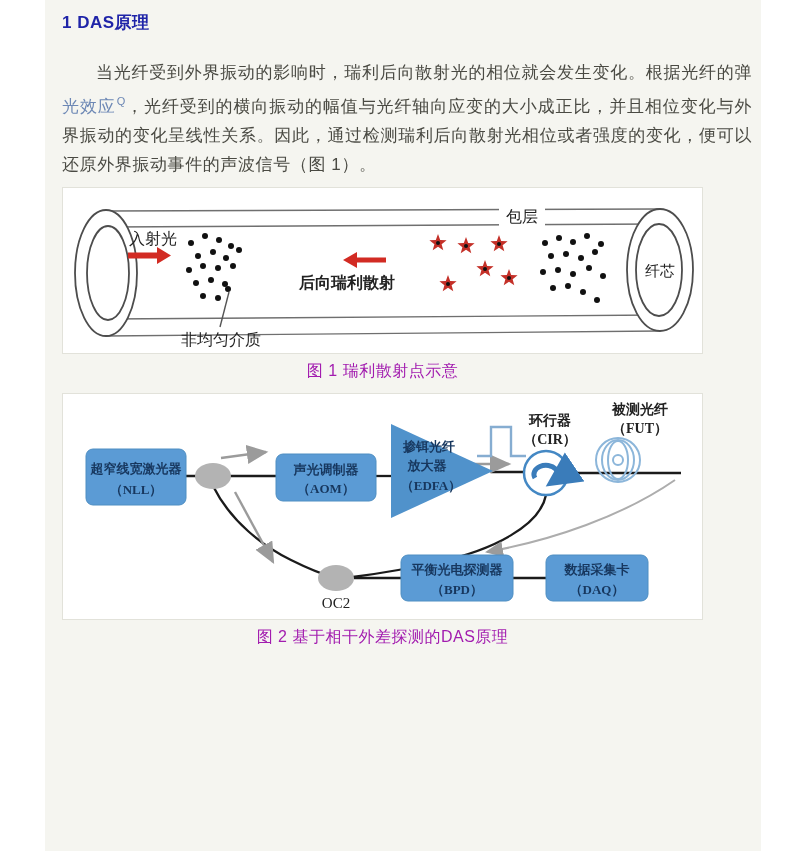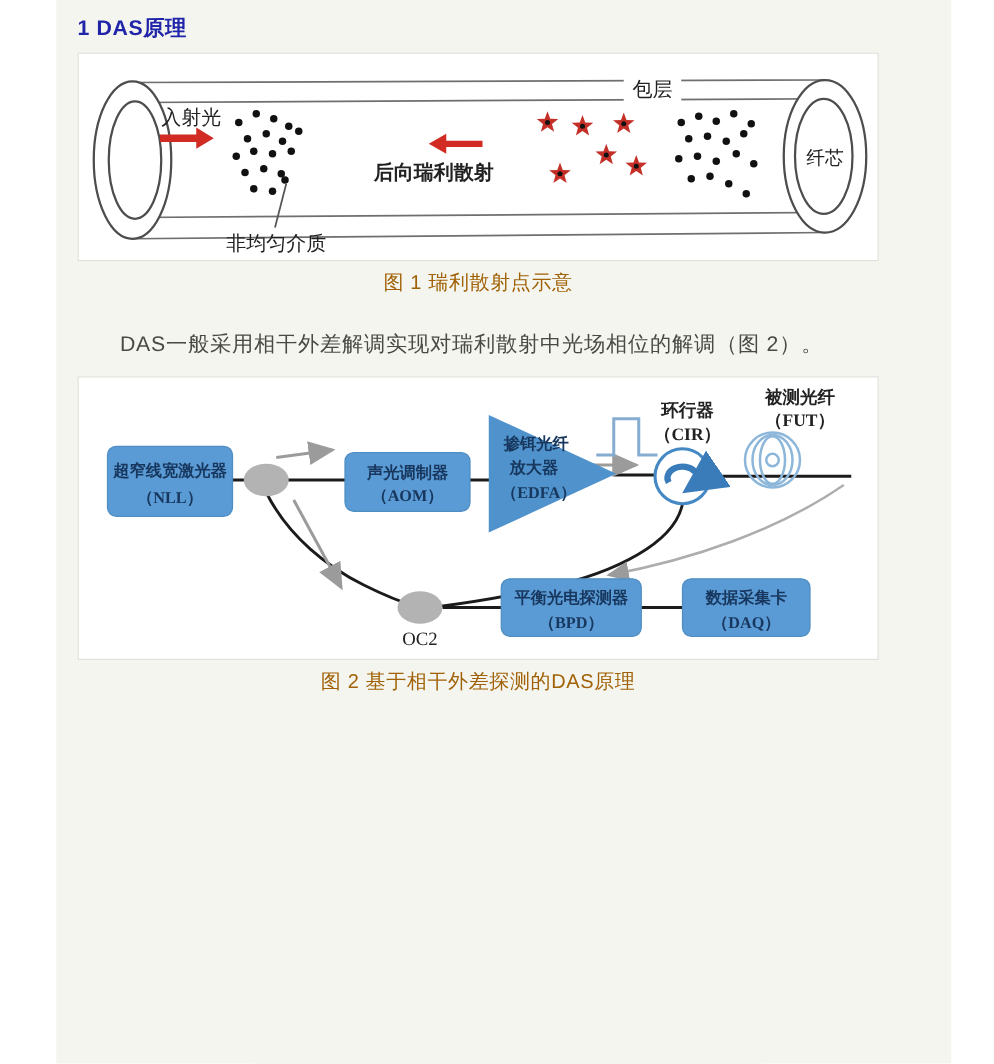--- a/index.html
+++ b/index.html
@@ -10,35 +10,36 @@
     background:#f5f5f0; padding:9px 9px 0 17px; }
   h1.heading { font-size:17px; font-weight:bold; color:#1f24a8; letter-spacing:.5px;
     margin:2px 0 0 0; }
   p.body-p { font-size:17px; line-height:29px; color:#4a4a43; text-align:justify;
     text-indent:2em; letter-spacing:.6px; margin-top:24px; }
   p.body-p + p.body-p { margin-top:13px; }
   a.ref-link { color:#6d88b5; text-decoration:none; cursor:pointer; }
   a.ref-link sup { font-size:11px; color:#6d88b5; margin-left:1px; }
   .figure { width:641px; background:#ffffff; border:1px solid #e2e2da; margin-top:8px; }
   .figure svg { display:block; }
-  .caption { font-size:16px; color:#a16207; text-align:center; width:641px;
+  .caption { font-size:16px; color:#a21caf; text-align:center; width:641px;
     margin-top:7px; letter-spacing:.5px; }
   .fig-label { font-family:"Liberation Serif", serif; fill:#222; }
   .box-label { font-family:"Liberation Serif", serif; fill:#17375e; font-weight:bold; }
   .p3 { margin-top:21px; }
 </style>
 </head>
 <body>
 
 <div class="page">
   <div class="content">
 
     <h1 class="heading">1 DAS原理</h1>
 
 
+    <p class="body-p"><span>当光纤受到外界振动的影响时，瑞利后向散射光的相位就会发生变化。根据光纤的弹</span><a class="ref-link"><span>光效应</span><sup>Q</sup></a><span>，光纤受到的横向振动的幅值与光纤轴向应变的大小成正比，并且相位变化与外界振动的变化呈线性关系。因此，通过检测瑞利后向散射光相位或者强度的变化，便可以还原外界振动事件的声波信号（图 1）。</span></p>
 
     <div class="figure">
       <svg width="639" height="165" viewBox="0 0 639 165" xmlns="http://www.w3.org/2000/svg">
         <defs>
           <g id="rstar">
             <polygon points="0,-9 2.2,-3.1 8.6,-2.8 3.6,1.2 5.3,7.3 0,3.8 -5.3,7.3 -3.6,1.2 -8.6,-2.8 -2.2,-3.1" fill="#c43028"></polygon>
             <circle r="2" fill="#111"></circle>
           </g>
         </defs>
 
@@ -115,21 +116,20 @@
           <use href="#rstar" transform="translate(385,96)"></use>
           <use href="#rstar" transform="translate(446,90)"></use>
         </g>
 
         <line x1="157" y1="139" x2="166" y2="104" stroke="#555" stroke-width="1.4"></line>
         <text class="fig-label" x="118" y="157" font-size="16">非均匀介质</text>
       </svg>
     </div>
     <div class="caption">图 1 瑞利散射点示意</div>
 
-    <p class="body-p p3">DAS一般采用相干外差解调实现对瑞利散射中光场相位的解调（图 2）。</p>
 
     <div class="figure" style="margin-top:11px;">
       <svg width="639" height="225" viewBox="0 0 639 225" xmlns="http://www.w3.org/2000/svg">
         <defs>
           <marker id="ga" markerWidth="11" markerHeight="9" refX="8" refY="4" orient="auto">
             <path d="M0,0 L9,4 L0,8 z" fill="#9b9b9b"></path>
           </marker>
           <marker id="ba" markerWidth="9" markerHeight="9" refX="5" refY="3.5" orient="auto">
             <path d="M0,0 L7,3.5 L0,7 z" fill="#3a7cba"></path>
           </marker>

